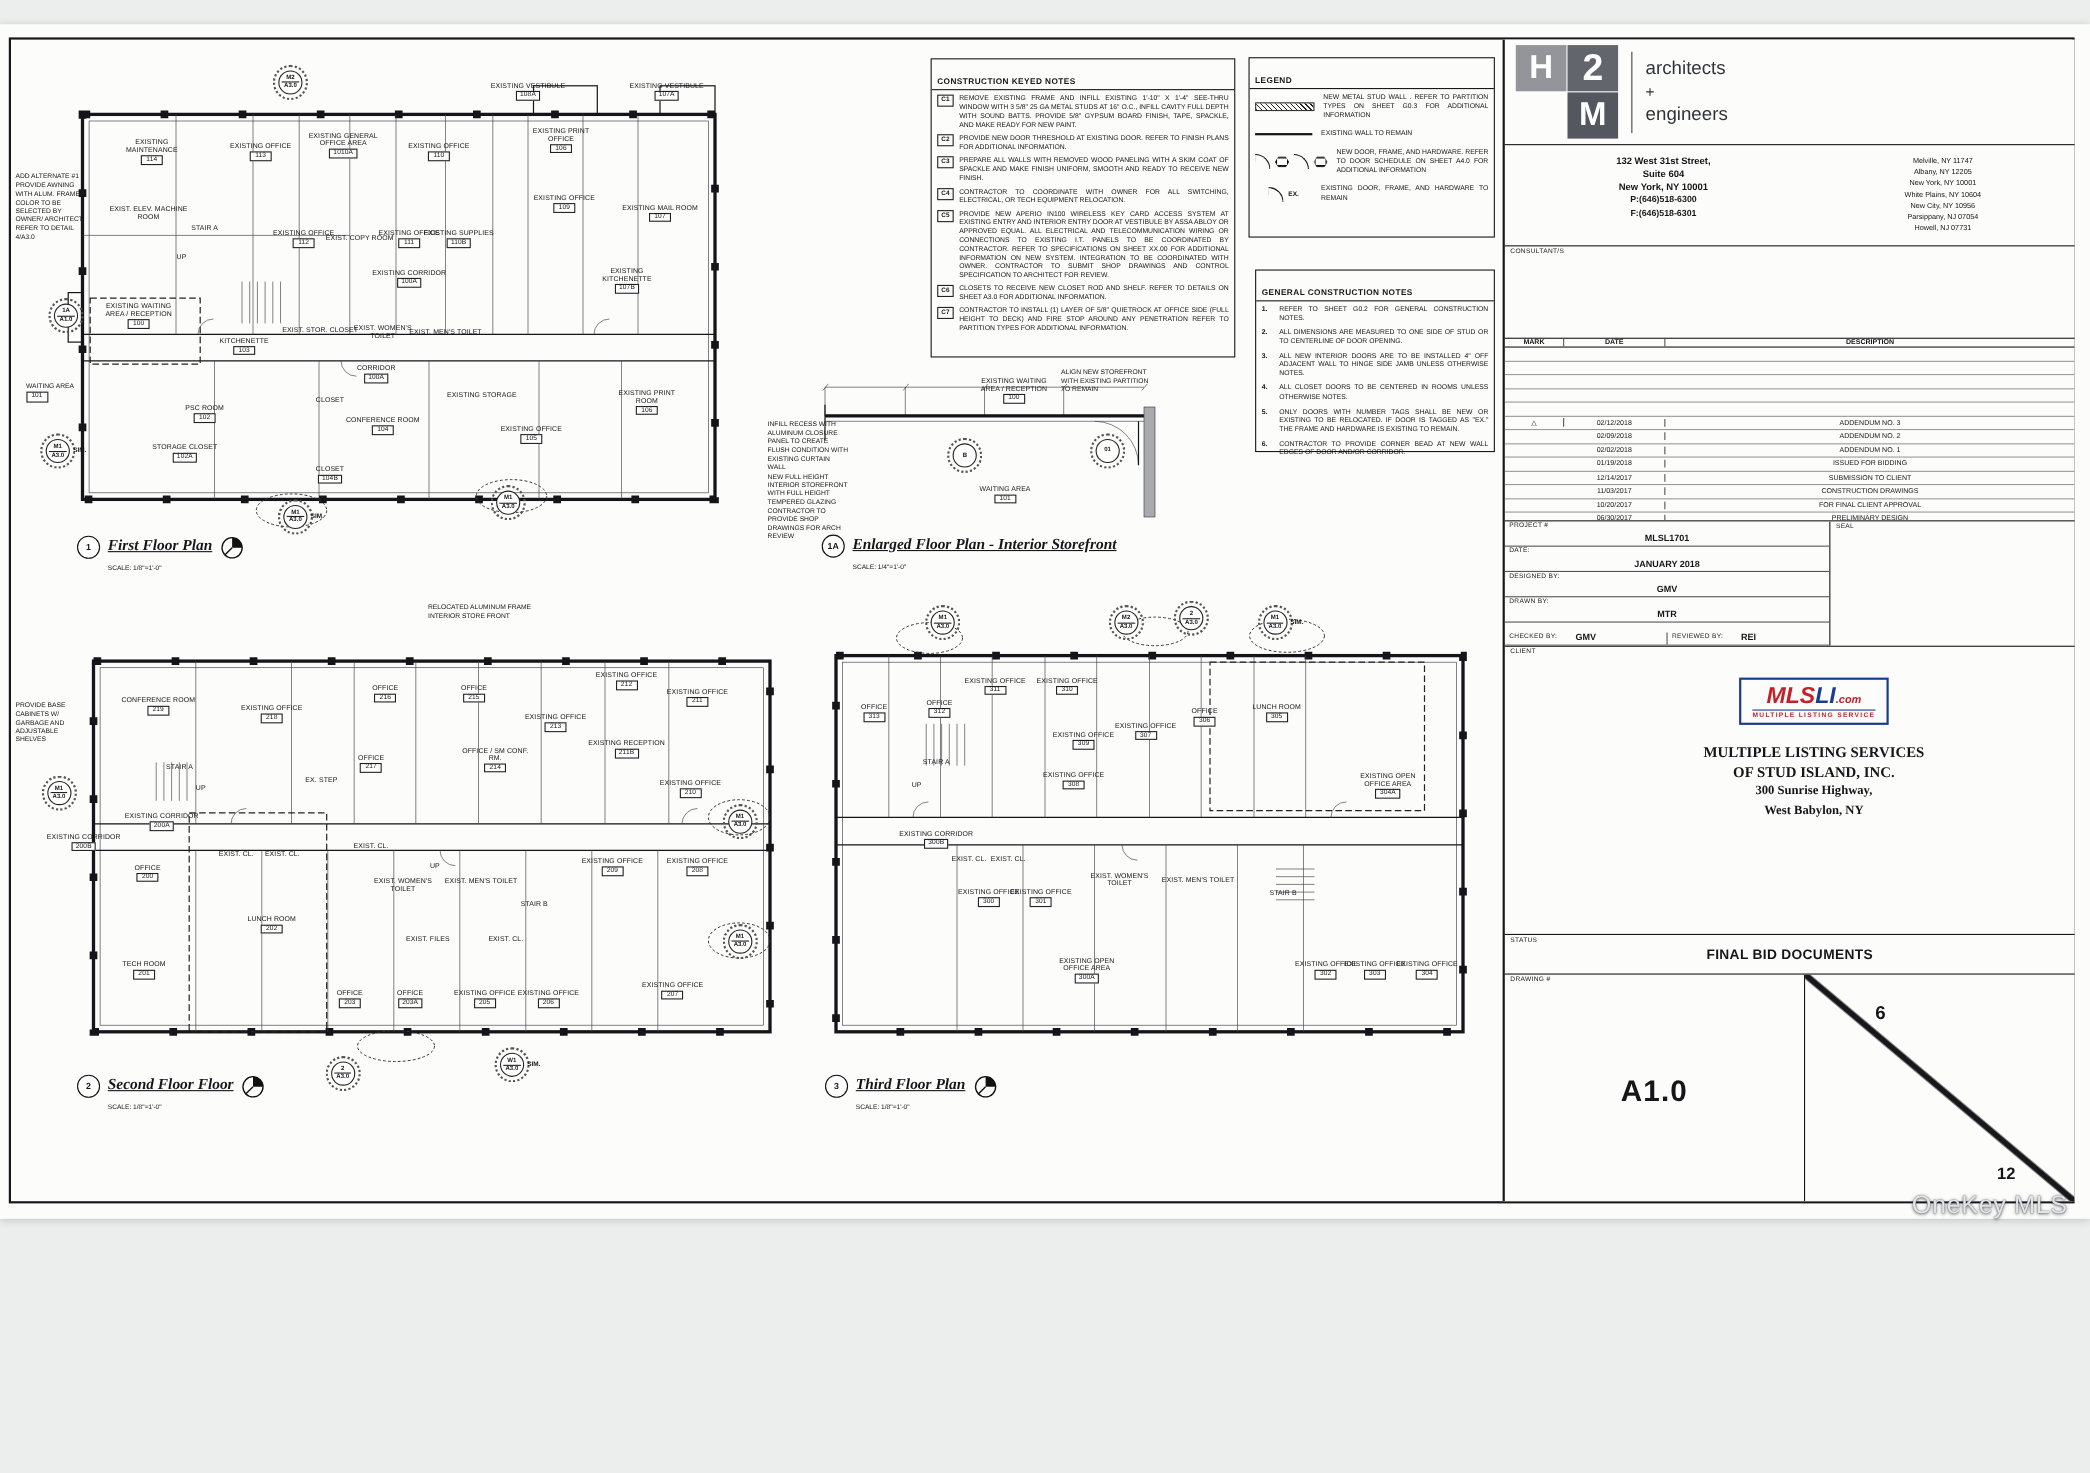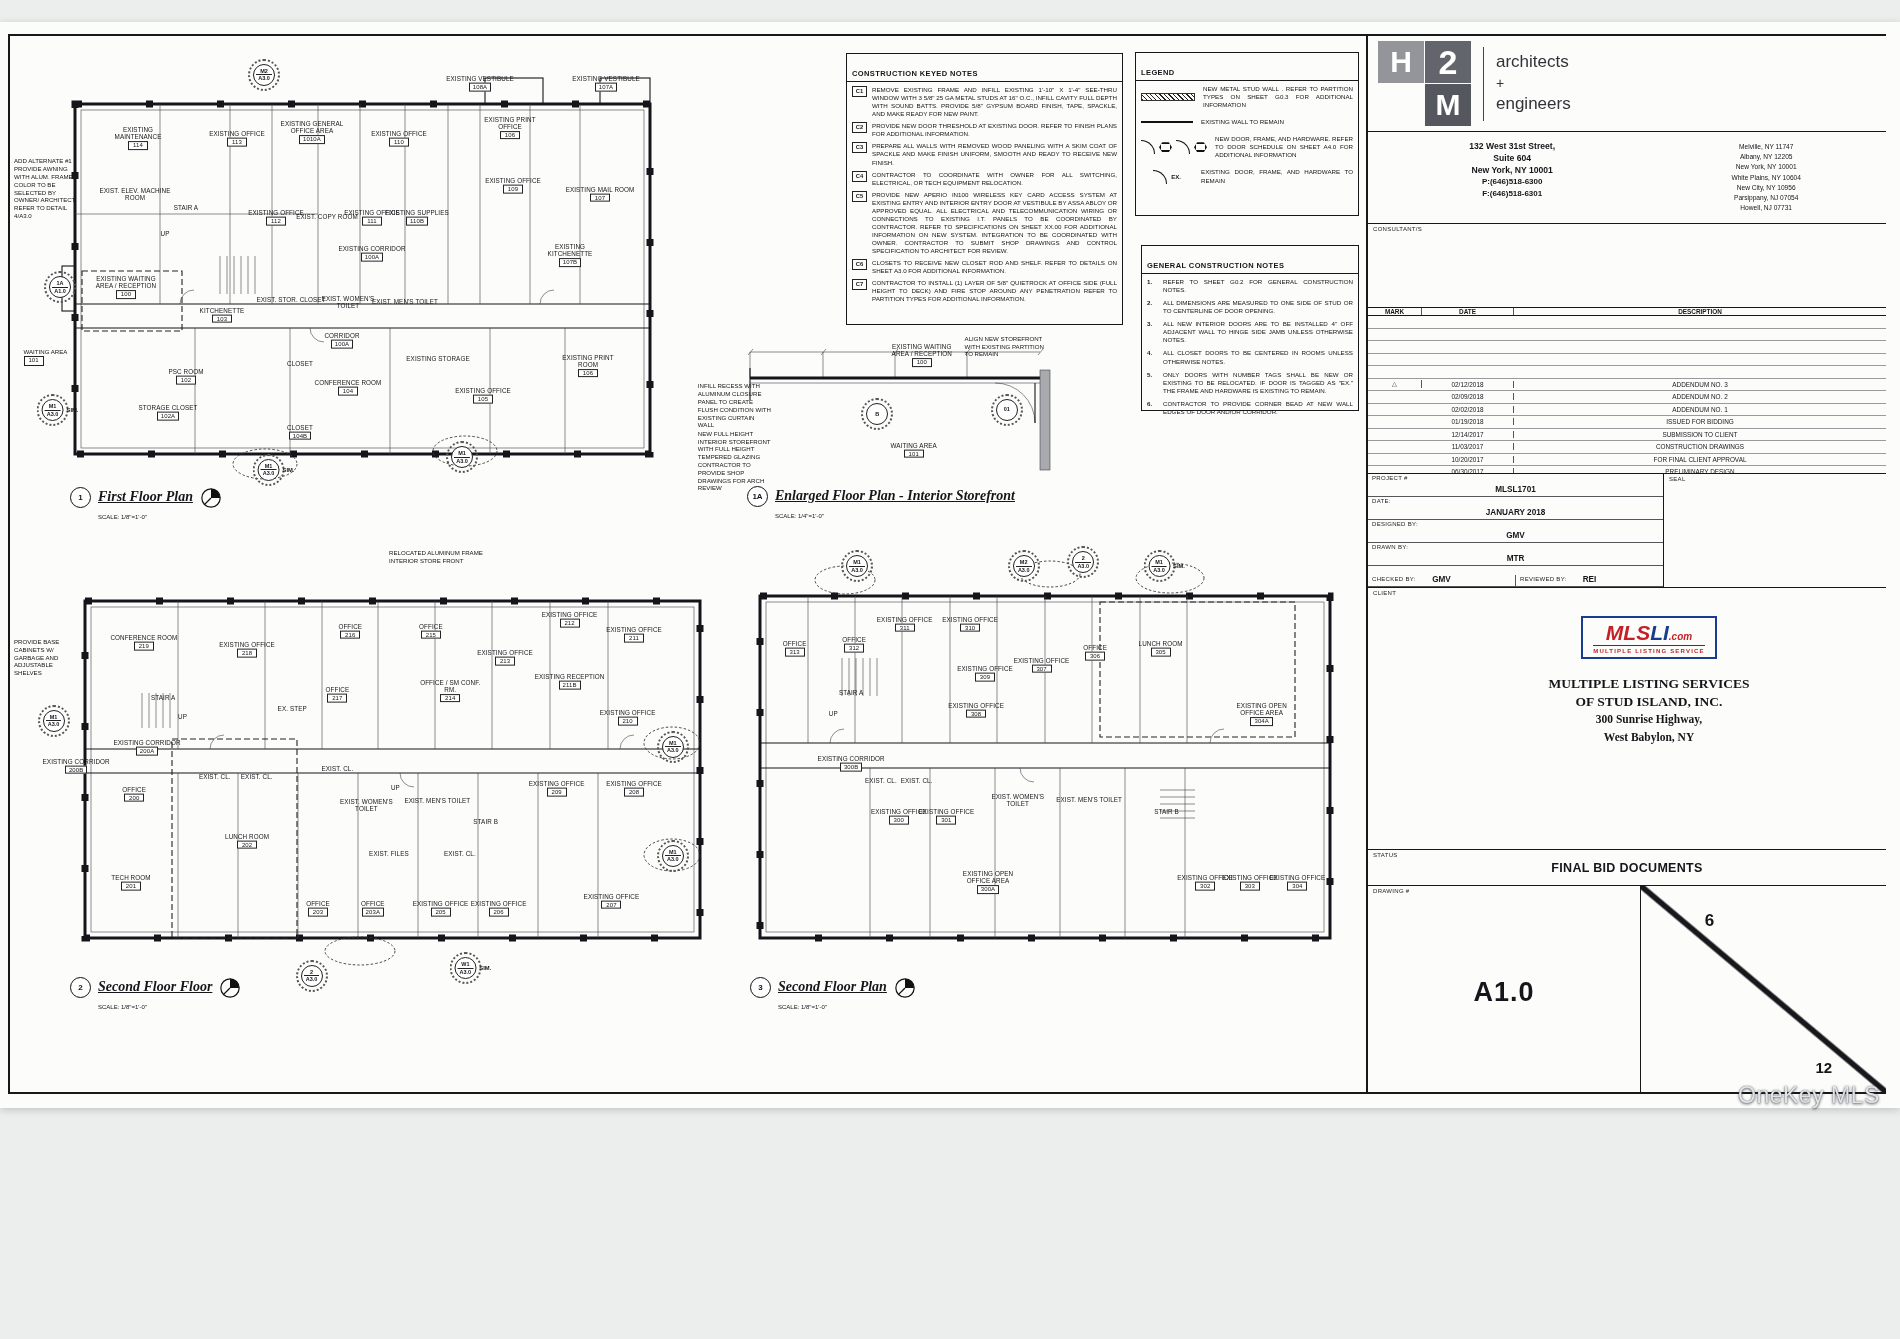--- a/index.html
+++ b/index.html
@@ -895,21 +895,21 @@
           <div class="marker" style="left: 70%; top: 2%;">
             <span class="mcirc">
               <span class="mtop">M1</span>
               <span class="mbot">A3.0</span>
             </span>
             <span class="msuf">SIM.</span>
           </div>
         </div>
       <div class="plan-title" style="left:0px;bottom:-45px;">
         <span class="pnum">3</span>
-        <span class="ptext"><span class="pname">Second Floor Plan</span><br>
+        <span class="ptext"><span class="pname">Third Floor Plan</span><br>
         <span class="pscale">SCALE: 1/8"=1'-0"</span></span>
         <span class="north">
           <svg viewBox="0 0 24 24" width="22" height="22">
               <circle cx="12" cy="12" r="10" fill="none" stroke="#111" stroke-width="1.3"></circle>
               <path d="M12 12 L12 2 A10 10 0 0 1 22 12 Z" fill="#111"></path>
               <line x1="12" y1="12" x2="4.5" y2="19.5" stroke="#111" stroke-width="1.4"></line>
             </svg>
         </span>
       </div>
     </section>

